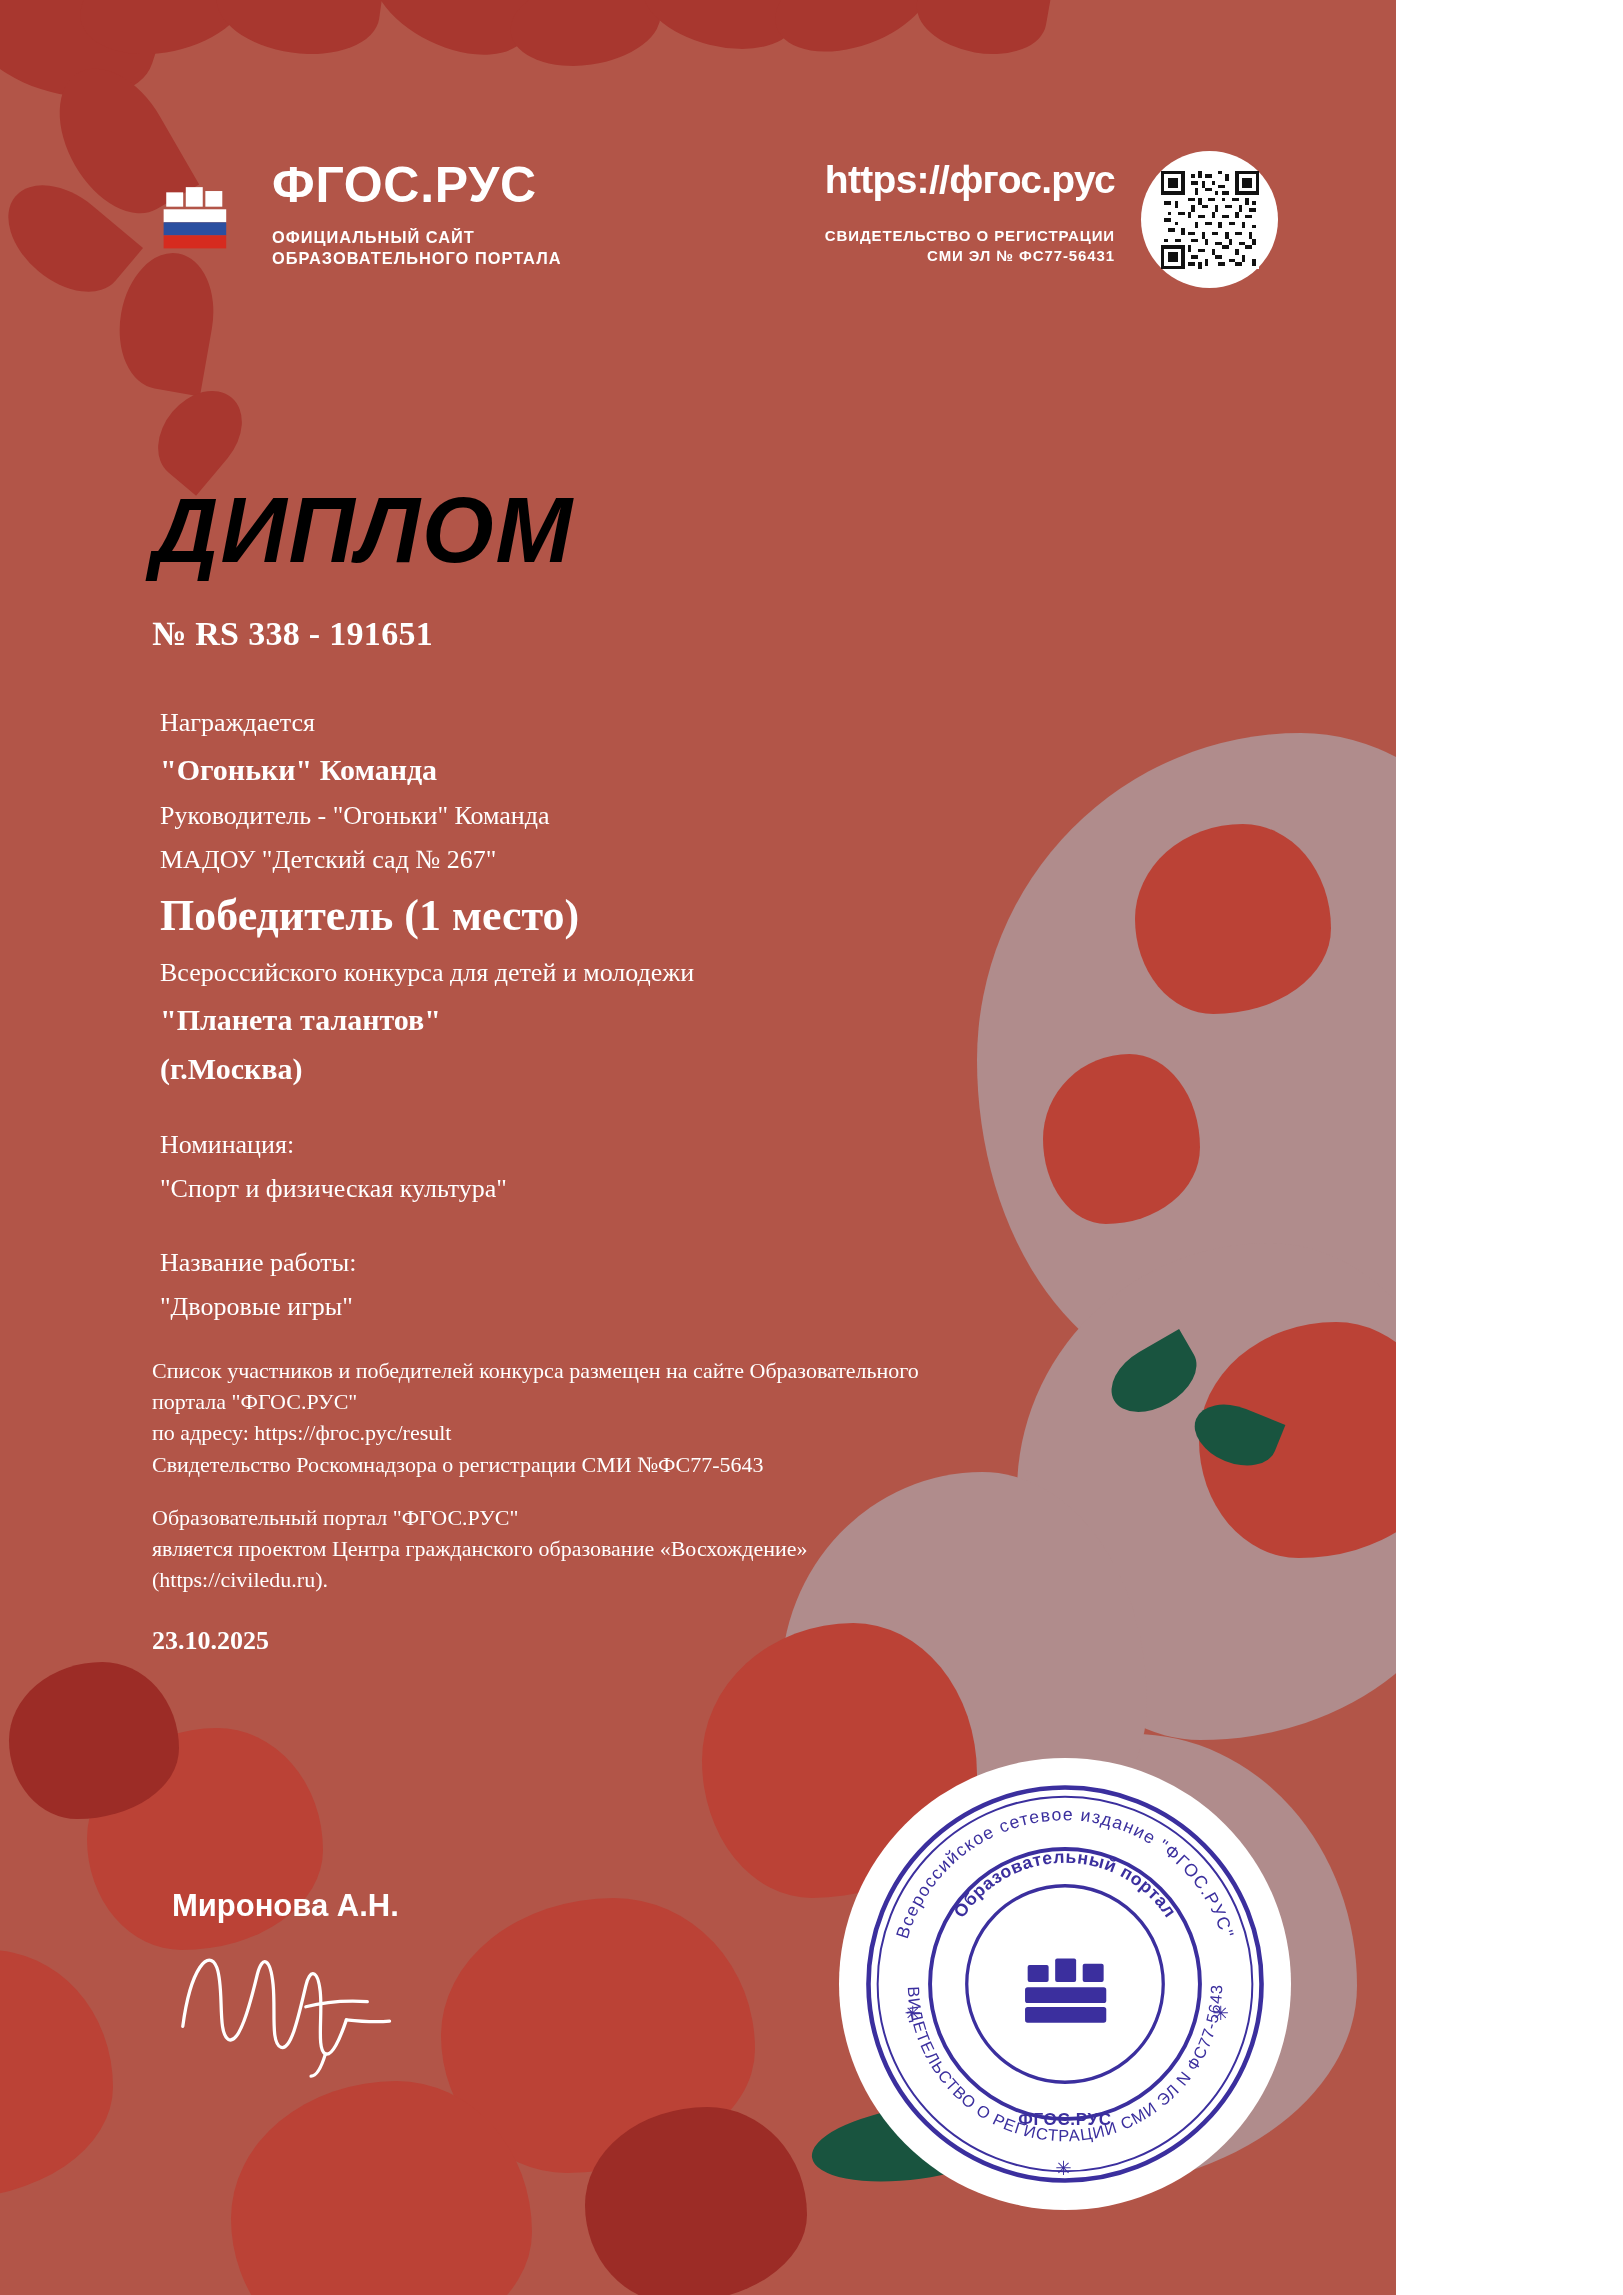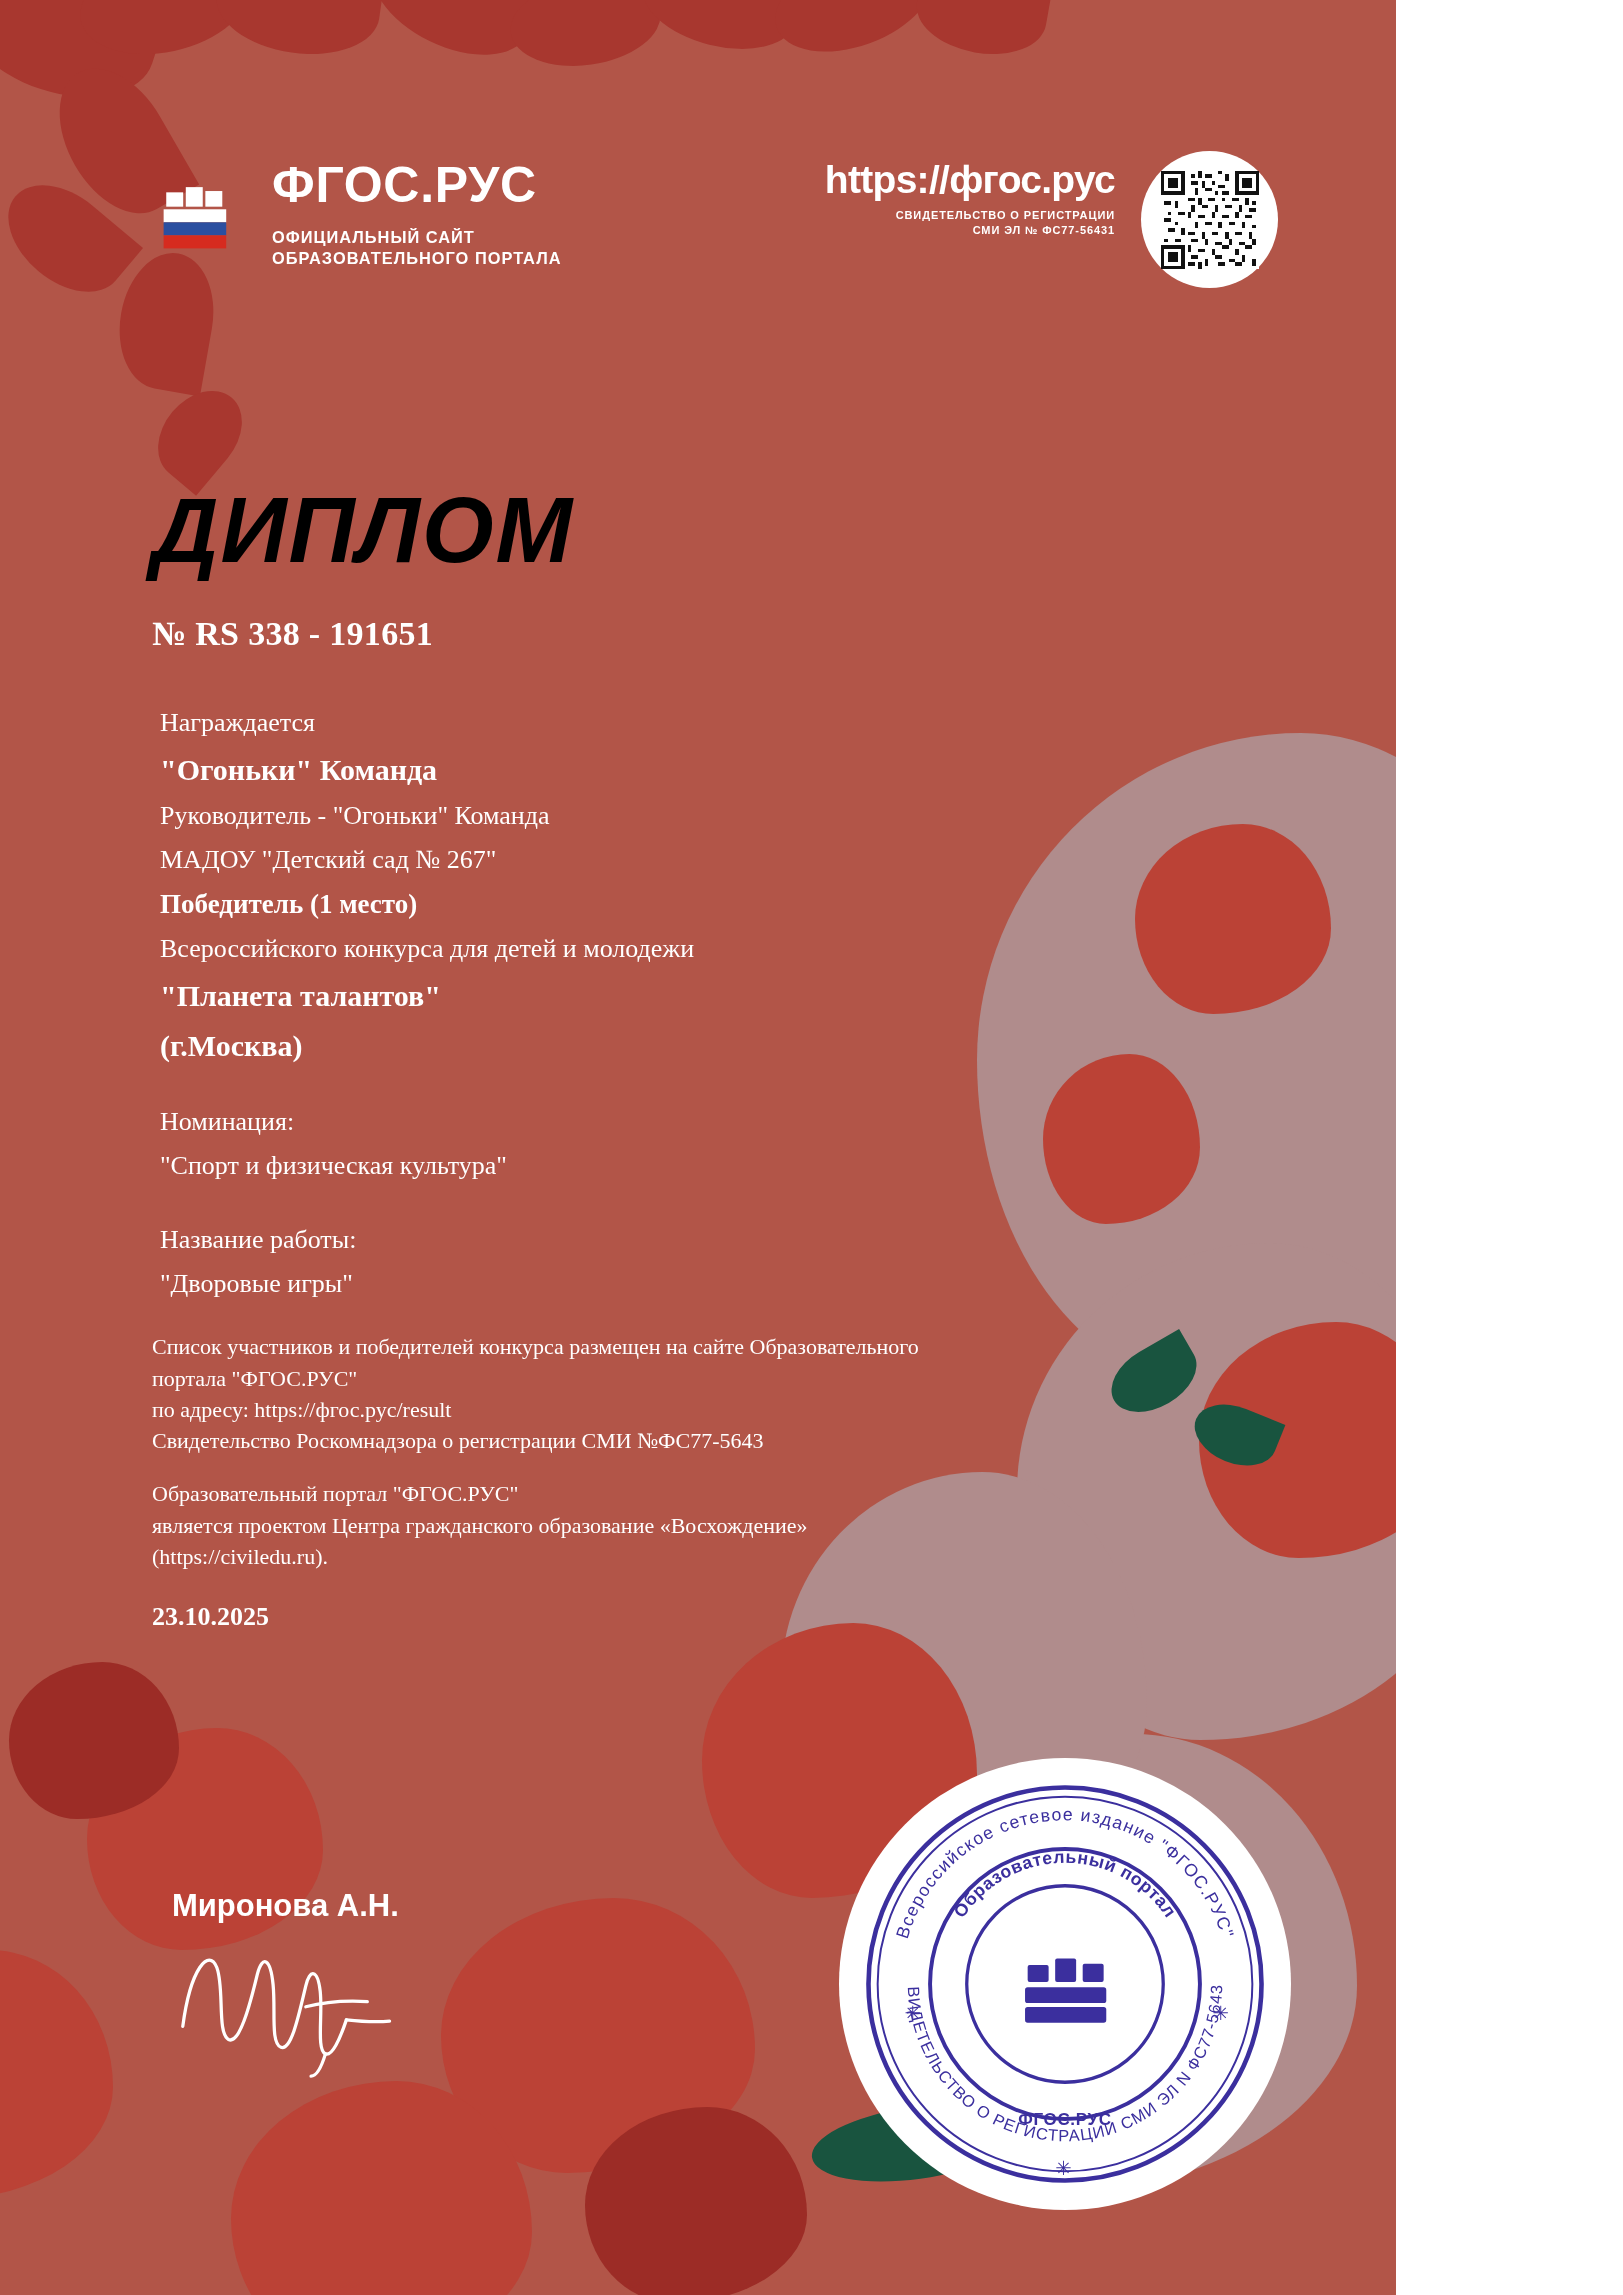--- a/index.html
+++ b/index.html
@@ -132,25 +132,25 @@
     text-align: right;
     font-family: "Liberation Sans", sans-serif;
   }
   .site-url {
     font-size: 39px;
     font-weight: bold;
     letter-spacing: -0.7px;
     line-height: 1;
   }
   .cert-line {
-    font-size: 11px;
+    font-size: 15px;
     font-weight: bold;
     letter-spacing: 0.9px;
     line-height: 1.35;
-    margin-top: 9px;
+    margin-top: 27px;
   }
   .qr-wrap {
     position: absolute;
     right: 118px;
     top: 151px;
     width: 137px;
     height: 137px;
     background: #ffffff;
     border-radius: 50%;
     display: flex;
@@ -185,21 +185,21 @@
     font-size: 26px;
     line-height: 1.38;
     margin: 8px;
   }
   .line.bold {
     font-weight: bold;
     font-size: 30px;
   }
   .line.bold-lg {
     font-weight: bold;
-    font-size: 27px;
+    font-size: 44px;
   }
   .gap-md { height: 22px; }
   .gap-lg { height: 30px; }
   .small {
     font-size: 22px;
     line-height: 1.42;
   }
   .date {
     font-size: 26px;
     font-weight: bold;

